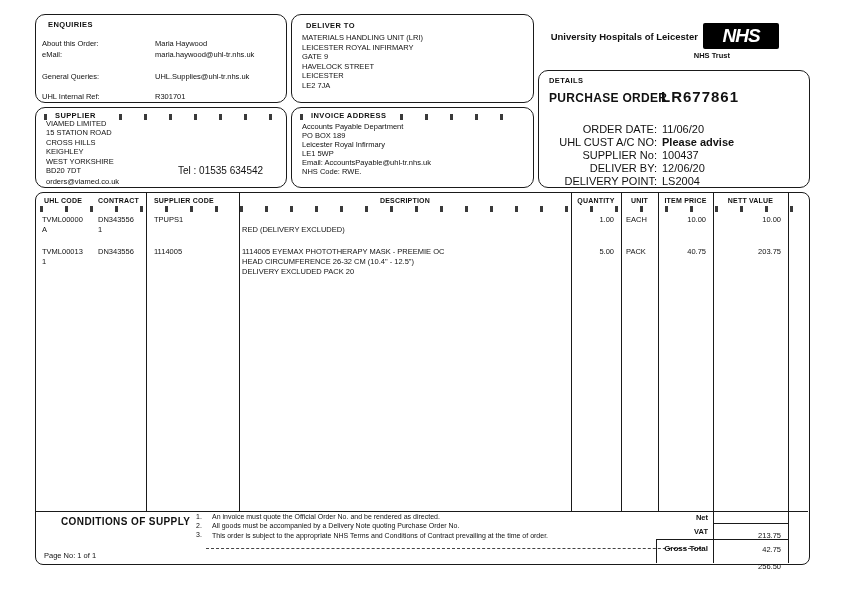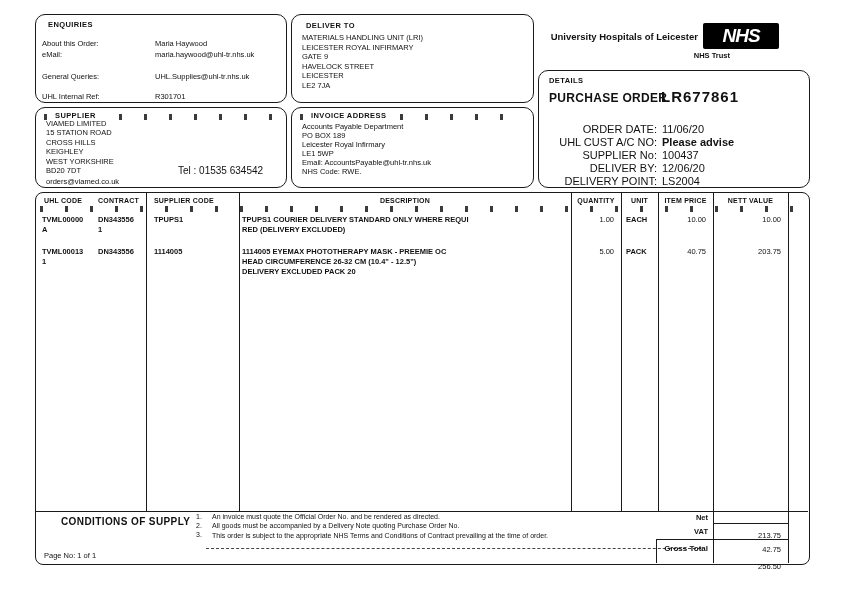--- a/index.html
+++ b/index.html
@@ -15,21 +15,21 @@
   .dlabel { display:inline-block; width:118px; text-align:right; }
   .dval { margin-left:5px; }
   .bold { font-weight:bold; }
   .strip { position:absolute; height:6px;
            background-image:repeating-linear-gradient(90deg,#3a3a3a 0 3px,transparent 3px 25px); }
   .striptitle { position:absolute; left:14px; top:3px; background:#fff; padding:0 5px;
                 font-size:7.5px; font-weight:bold; letter-spacing:.4px; white-space:nowrap; }
   .vl { position:absolute; top:0; width:1px; background:#1a1a1a; }
   .hl { position:absolute; height:1px; background:#1a1a1a; }
   .th { position:absolute; top:4px; font-size:7px; font-weight:bold; white-space:nowrap; letter-spacing:.2px; }
-  .tcell { position:absolute; font-size:7.5px; white-space:nowrap;font-weight:bold; }
+  .tcell { position:absolute; font-size:7.5px; white-space:nowrap; }
   .tnum { position:absolute; font-size:7.5px; text-align:right; white-space:nowrap; }
   .tot-label { position:absolute; font-size:7.5px; font-weight:bold; text-align:right; white-space:nowrap; }
   .tot-val { position:absolute; font-size:7.5px; text-align:right; white-space:nowrap;margin-top:18px; }
   .cond-num { position:absolute; font-size:7px; }
   .cond-item { position:absolute; font-size:7px; white-space:nowrap; }
   .cond-wrap { white-space:normal; width:340px; line-height:9px; }
   .nhs-logo { position:absolute; right:63px; top:23px; width:76px; height:26px; background:#000;
               border-radius:2px; display:flex; align-items:center; justify-content:center; }
   .nhs-logo span { color:#fff; font-style:italic; font-weight:bold; font-size:19px; letter-spacing:-1px; }
   .trust-name { position:absolute; right:144px; top:31px; font-size:9.5px; font-weight:bold; white-space:nowrap; }
@@ -137,21 +137,20 @@
   <div class="th" style="left:585px;width:37px;text-align:center">UNIT</div>
   <div class="th" style="left:622px;width:55px;text-align:center">ITEM PRICE</div>
   <div class="th" style="left:677px;width:75px;text-align:center">NETT VALUE</div>
   <div class="strip" style="left:4px;right:4px;top:13px"></div>
 
   <div class="tcell" style="left:6px;top:22px">TVML00000</div>
   <div class="tcell" style="left:6px;top:32px">A</div>
   <div class="tcell" style="left:62px;top:22px">DN343556</div>
   <div class="tcell" style="left:62px;top:32px">1</div>
   <div class="tcell" style="left:118px;top:22px">TPUPS1</div>
-  <div class="tcell" style="left:206px;top:22px">TPUPS1 COURIER DELIVERY STANDARD ONLY WHERE REQUI</div>
   <div class="tcell" style="left:206px;top:32px">RED (DELIVERY EXCLUDED)</div>
   <div class="tnum" style="left:530px;top:22px;width:48px">1.00</div>
   <div class="tcell" style="left:590px;top:22px">EACH</div>
   <div class="tnum" style="left:624px;top:22px;width:46px">10.00</div>
   <div class="tnum" style="left:680px;top:22px;width:65px">10.00</div>
 
   <div class="tcell" style="left:6px;top:54px">TVML00013</div>
   <div class="tcell" style="left:6px;top:64px">1</div>
   <div class="tcell" style="left:62px;top:54px">DN343556</div>
   <div class="tcell" style="left:118px;top:54px">1114005</div>

